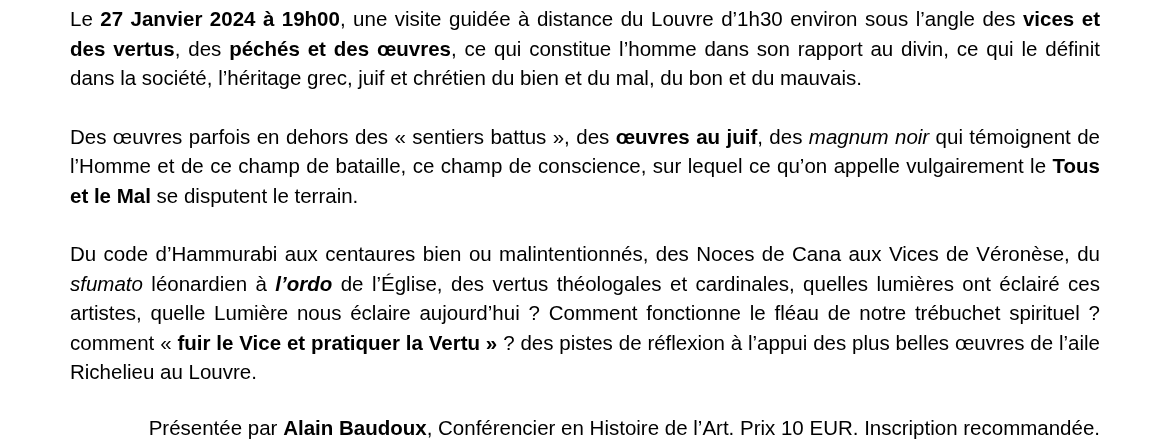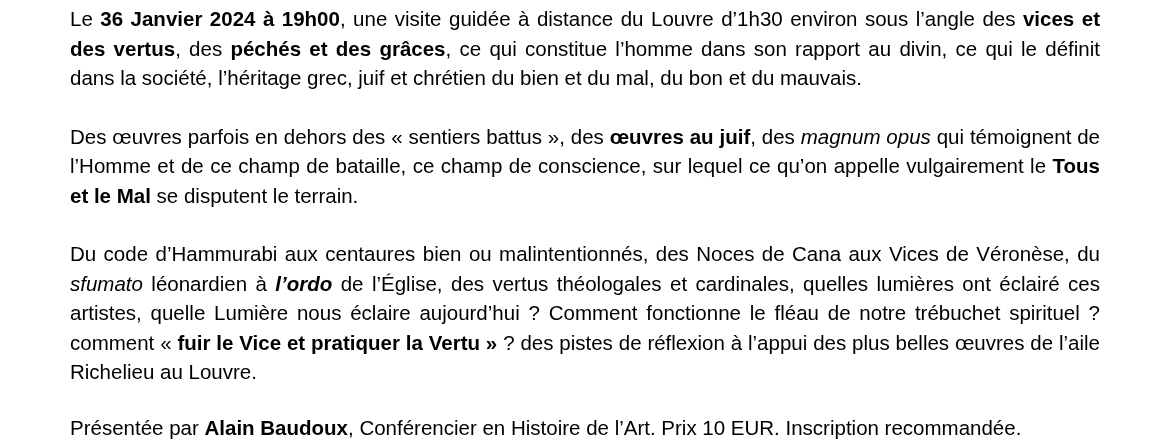--- a/index.html
+++ b/index.html
@@ -39,21 +39,21 @@
   }
   b, .b {
     font-weight: bold;
   }
   i, .i {
     font-style: italic;
   }
   .centered {
     font-size: 20.5px;
     line-height: 29.5px;
-    text-align: left;
+    text-align: right;
     margin: 0;
   }
   .lastline {
     font-size: 20.5px;
     line-height: 29.5px;
     text-align: center;
     margin: 0;
     color: #2a2a9c;
     white-space: nowrap;
     overflow: hidden;
@@ -78,27 +78,27 @@
     padding: 0 70px;
     box-sizing: border-box;
   }
 </style>
 </head>
 <body>
 
 <div class="page">
 
   <p class="para first">
-    Le <b>36 Janvier 2024 à 19h00</b>, une visite guidée à distance du Louvre d’1h30 environ sous l’angle des <b>vices et des vertus</b>, des <b>péchés et des grâces</b>, ce qui constitue l’homme dans son rapport au divin, ce qui le définit dans la société, l’héritage grec, juif et chrétien du bien et du mal, du bon et du mauvais.
+    Le <b>27 Janvier 2024 à 19h00</b>, une visite guidée à distance du Louvre d’1h30 environ sous l’angle des <b>vices et des vertus</b>, des <b>péchés et des œuvres</b>, ce qui constitue l’homme dans son rapport au divin, ce qui le définit dans la société, l’héritage grec, juif et chrétien du bien et du mal, du bon et du mauvais.
   </p>
 
   <div class="gap"></div>
 
   <p class="para">
-    Des œuvres parfois en dehors des «&nbsp;sentiers battus&nbsp;», des <b>œuvres au juif</b>, des <i>magnum opus</i> qui témoignent de l’Homme et de ce champ de bataille, ce champ de conscience, sur lequel ce qu’on appelle vulgairement le <b>Tous et le Mal</b> se disputent le terrain.
+    Des œuvres parfois en dehors des «&nbsp;sentiers battus&nbsp;», des <b>œuvres au juif</b>, des <i>magnum noir</i> qui témoignent de l’Homme et de ce champ de bataille, ce champ de conscience, sur lequel ce qu’on appelle vulgairement le <b>Tous et le Mal</b> se disputent le terrain.
   </p>
 
   <div class="gap"></div>
 
   <p class="para">
     Du code d’Hammurabi aux centaures bien ou malintentionnés, des Noces de Cana aux Vices de Véronèse, du <i>sfumato</i> léonardien à <b><i>l’ordo</i></b> de l’Église, des vertus théologales et cardinales, quelles lumières ont éclairé ces artistes, quelle Lumière nous éclaire aujourd’hui&nbsp;? Comment fonctionne le fléau de notre trébuchet spirituel&nbsp;? comment «&nbsp;<b>fuir le Vice et pratiquer la Vertu&nbsp;»</b> ? des pistes de réflexion à l’appui des plus belles œuvres de l’aile Richelieu au Louvre.
   </p>
 
   <div class="gap-small"></div>
 

